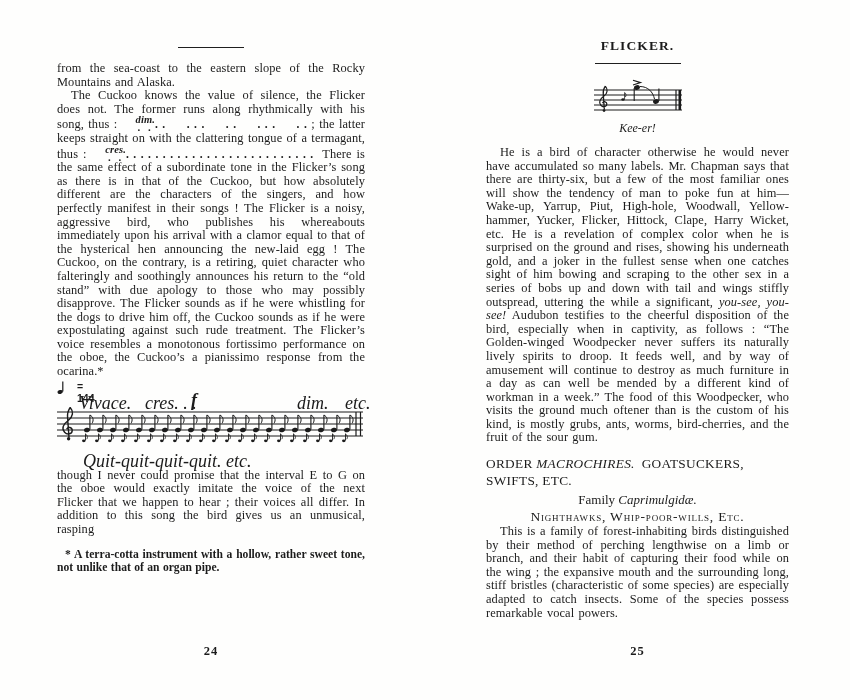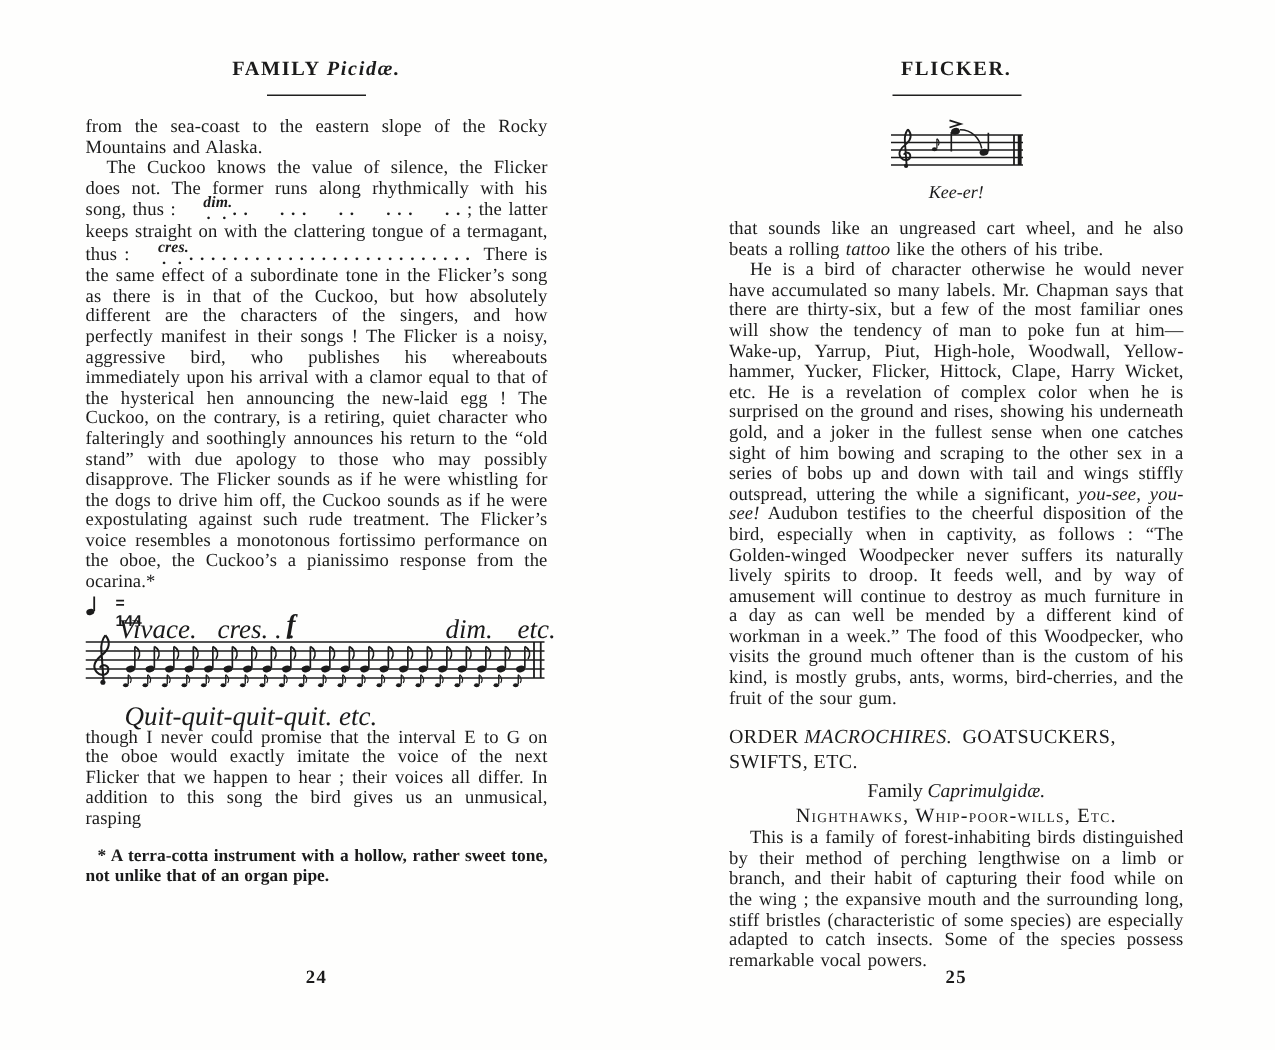--- a/index.html
+++ b/index.html
@@ -73,21 +73,20 @@
   .pn-right { left:486px; width:303px; }
 
   svg .ink { stroke:#1b1b1b; }
 </style>
 </head>
 <body>
 
 <div class="sheet">
 
   <section class="col col-left">
-    <h1 class="running-head"><span>FAMILY </span><span class="it">Picidæ.</span></h1>
     <hr class="head-rule rule-left">
 
     <p class="body">from the sea-coast to the eastern slope of the Rocky Mountains and Alaska.</p>
 
     <p class="body indent"><span>The Cuckoo knows the value of silence, the Flicker does not. The former runs along rhythmically with his song, thus : </span><span class="stack"><span class="top">dim.</span><span class="bot">. .</span></span><span class="dots">..&nbsp;&nbsp;...&nbsp;&nbsp;..&nbsp;&nbsp;...&nbsp;&nbsp;..</span><span>; the latter keeps straight on with the clattering tongue of a termagant, thus : </span><span class="stack"><span class="top">cres.</span><span class="bot">. .</span></span><span class="dots">..........................</span> <span>There is the same effect of a subordinate tone in the Flicker’s song as there is in that of the Cuckoo, but how absolutely different are the characters of the singers, and how perfectly manifest in their songs ! The Flicker is a noisy, aggressive bird, who publishes his whereabouts immediately upon his arrival with a clamor equal to that of the hysterical hen announcing the new-laid egg ! The Cuckoo, on the contrary, is a retiring, quiet character who falteringly and soothingly announces his return to the “old stand” with due apology to those who may possibly disapprove. The Flicker sounds as if he were whistling for the dogs to drive him off, the Cuckoo sounds as if he were expostulating against such rude treatment. The Flicker’s voice resembles a monotonous fortissimo performance on the oboe, the Cuckoo’s a pianissimo response from the ocarina.*</span></p>
 
 
     <div class="fig1">
       <span class="tempo">
         <svg width="9" height="15" viewBox="0 0 9 15">
@@ -187,21 +186,20 @@
           <path d="M52 8.5 C60 8.5 65 14 66.5 21" fill="none" class="ink" stroke-width="1"></path>
           <ellipse cx="68" cy="23.5" rx="3" ry="2.3" transform="rotate(-14 68 23.5)" fill="#1b1b1b"></ellipse>
           <path d="M70.9 23 L70.9 10.5" class="ink" stroke-width="1.1" fill="none"></path>
         </g>
         <line x1="88" y1="12" x2="88" y2="32" class="ink" stroke-width="1.2"></line>
         <line x1="91.8" y1="12" x2="91.8" y2="32" class="ink" stroke-width="2.6"></line>
       </svg>
       <span class="lyric2">Kee-er!</span>
     </div>
 
-    <p class="body"><span>that sounds like an ungreased cart wheel, and he also beats a rolling </span><span class="it">tattoo</span><span> like the others of his tribe.</span></p>
 
     <p class="body indent"><span>He is a bird of character otherwise he would never have accumulated so many labels. Mr. Chapman says that there are thirty-six, but a few of the most familiar ones will show the tendency of man to poke fun at him—Wake-up, Yarrup, Piut, High-hole, Woodwall, Yellow-hammer, Yucker, Flicker, Hittock, Clape, Harry Wicket, etc. He is a revelation of complex color when he is surprised on the ground and rises, showing his underneath gold, and a joker in the fullest sense when one catches sight of him bowing and scraping to the other sex in a series of bobs up and down with tail and wings stiffly outspread, uttering the while a significant, </span><span class="it">you-see, you-see!</span><span> Audubon testifies to the cheerful disposition of the bird, especially when in captivity, as follows : “The Golden-winged Woodpecker never suffers its naturally lively spirits to droop. It feeds well, and by way of amusement will continue to destroy as much furniture in a day as can well be mended by a different kind of workman in a week.” The food of this Woodpecker, who visits the ground much oftener than is the custom of his kind, is mostly grubs, ants, worms, bird-cherries, and the fruit of the sour gum.</span></p>
 
     <p class="order-head"><span>ORDER </span><span class="it">MACROCHIRES.</span><span> GOATSUCKERS,</span></p>
     <p class="order-head" style="margin-top:0;">SWIFTS, ETC.</p>
     <p class="family-line"><span>Family </span><span class="it">Caprimulgidæ.</span></p>
     <p class="subfamily">Nighthawks, Whip-poor-wills, Etc.</p>
 
     <p class="body indent after-head">This is a family of forest-inhabiting birds distinguished by their method of perching lengthwise on a limb or branch, and their habit of capturing their food while on the wing ; the expansive mouth and the surrounding long, stiff bristles (characteristic of some species) are especially adapted to catch insects. Some of the species possess remarkable vocal powers.</p>
   </section>

